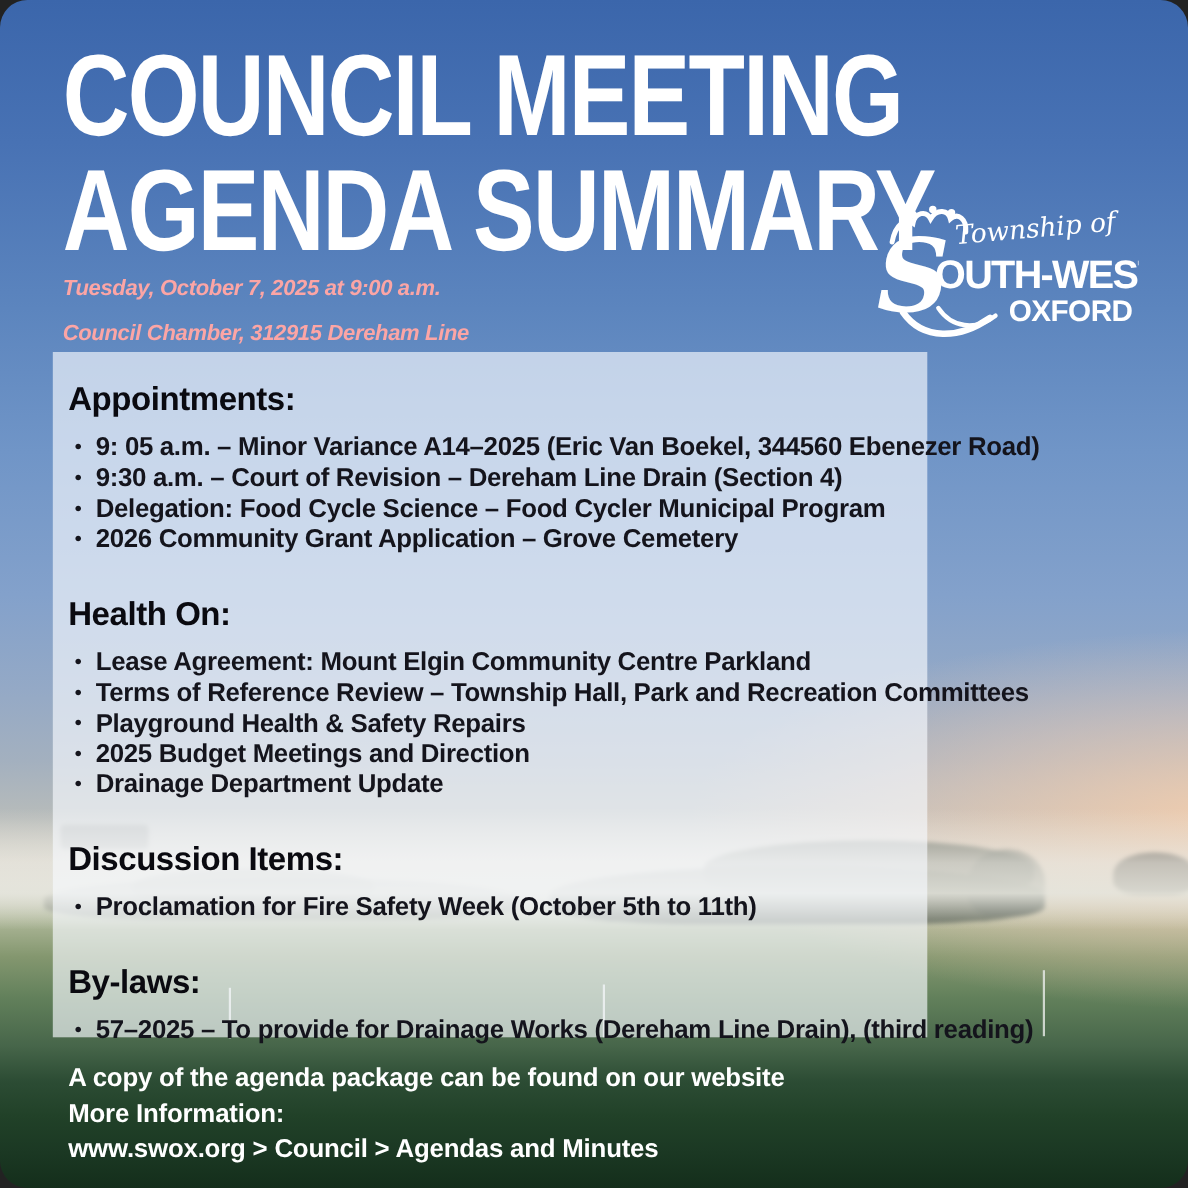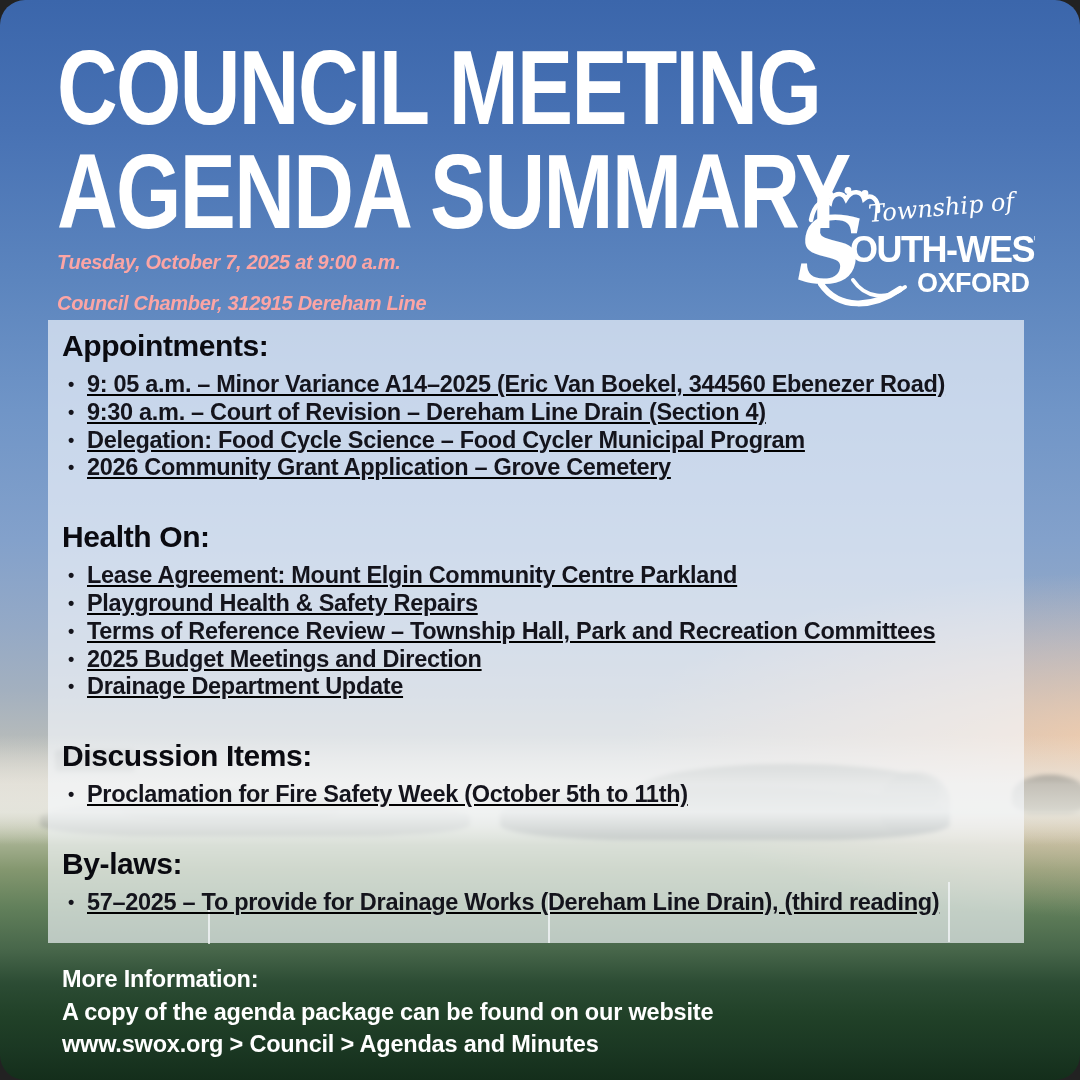--- a/index.html
+++ b/index.html
@@ -55,30 +55,30 @@
     position:absolute; left:57px; top:242px; color:#fca5a5;
     font-size:20px; font-weight:700; font-style:italic; line-height:41px;
     letter-spacing:-0.3px;
   }
 
   
   .logo { position:absolute; left:795px; top:186px; width:240px; height:128px; }
 
   
   .panel {
-    position:absolute; left:48px; top:320px; width:976px; height:623px;
+    position:absolute; left:48px; top:320px; width:795px; height:623px;
     background:rgba(246,249,253,0.66);
-    box-sizing:border-box; padding:9px 20px 0 14px;
+    box-sizing:border-box; padding:27px 20px 0 14px;
   }
   .section { margin:0; }
   .section h2 {
     margin:0 0 8px 0; font-size:30px; font-weight:700; color:#0a0a10;
     letter-spacing:-0.4px;
   }
-  .section ul { margin:0 0 38px 0; padding:0; list-style:none;text-decoration:underline; }
+  .section ul { margin:12px 0 38px 0; padding:0; list-style:none; }
   .section:last-child ul { margin-bottom:0; }
   .section li {
     position:relative; padding-left:25px; margin:0;
     font-size:23.5px; line-height:27.8px; font-weight:700; color:#14141c;
     letter-spacing:-0.3px; white-space:nowrap;
   }
   .section li::before {
     content:"•"; position:absolute; left:6px; top:0px; font-size:18px; color:#14141c;
   }
 
@@ -158,39 +158,39 @@
           <li>9: 05 a.m. – Minor Variance A14–2025 (Eric Van Boekel, 344560 Ebenezer Road)</li>
           <li>9:30 a.m. – Court of Revision – Dereham Line Drain (Section 4)</li>
           <li>Delegation: Food Cycle Science – Food Cycler Municipal Program</li>
           <li>2026 Community Grant Application – Grove Cemetery</li>
         </ul>
     </div>
     <div class="section">
       <h2>Health On:</h2>
       <ul>
           <li>Lease Agreement: Mount Elgin Community Centre Parkland</li>
+          <li>Terms of Reference Review – Township Hall, Park and Recreation Committees</li>
           <li>Playground Health &amp; Safety Repairs</li>
-          <li>Terms of Reference Review – Township Hall, Park and Recreation Committees</li>
           <li>2025 Budget Meetings and Direction</li>
           <li>Drainage Department Update</li>
         </ul>
     </div>
     <div class="section">
       <h2>Discussion Items:</h2>
       <ul>
           <li>Proclamation for Fire Safety Week (October 5th to 11th)</li>
         </ul>
     </div>
     <div class="section">
       <h2>By-laws:</h2>
       <ul>
           <li>57–2025 – To provide for Drainage Works (Dereham Line Drain), (third reading)</li>
         </ul>
     </div>
   </div>
 
   <div class="footer">
+    <div>A copy of the agenda package can be found on our website</div>
     <div>More Information:</div>
-    <div>A copy of the agenda package can be found on our website</div>
     <div>www.swox.org &gt; Council &gt; Agendas and Minutes</div>
   </div>
 
 </div>
 
 </body></html>

